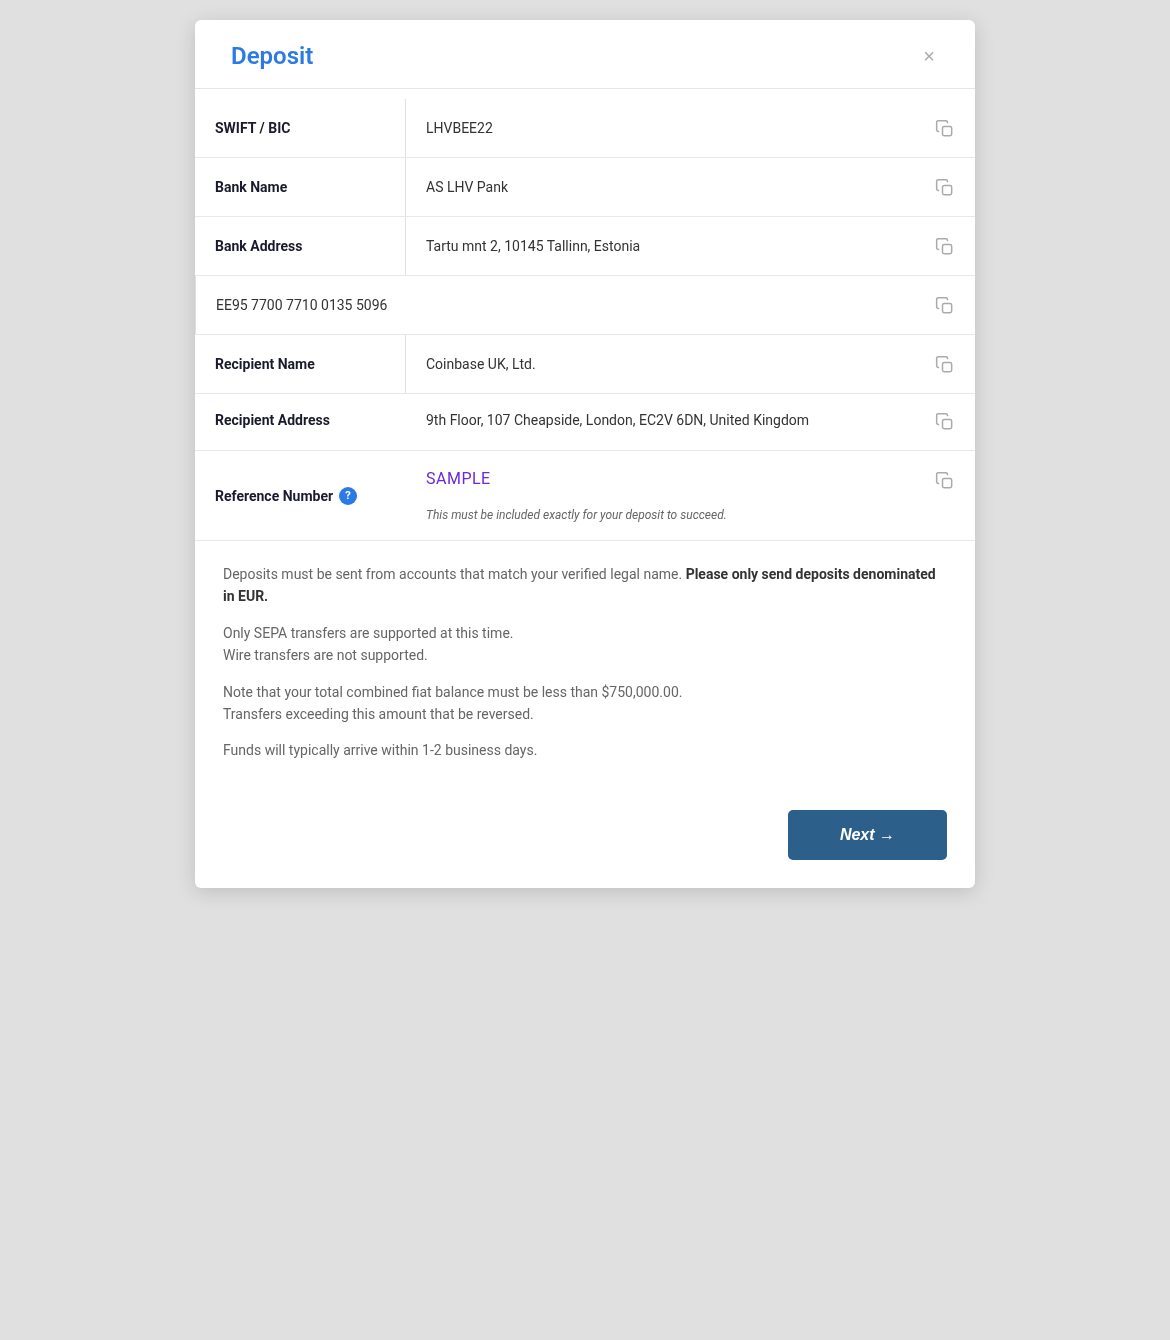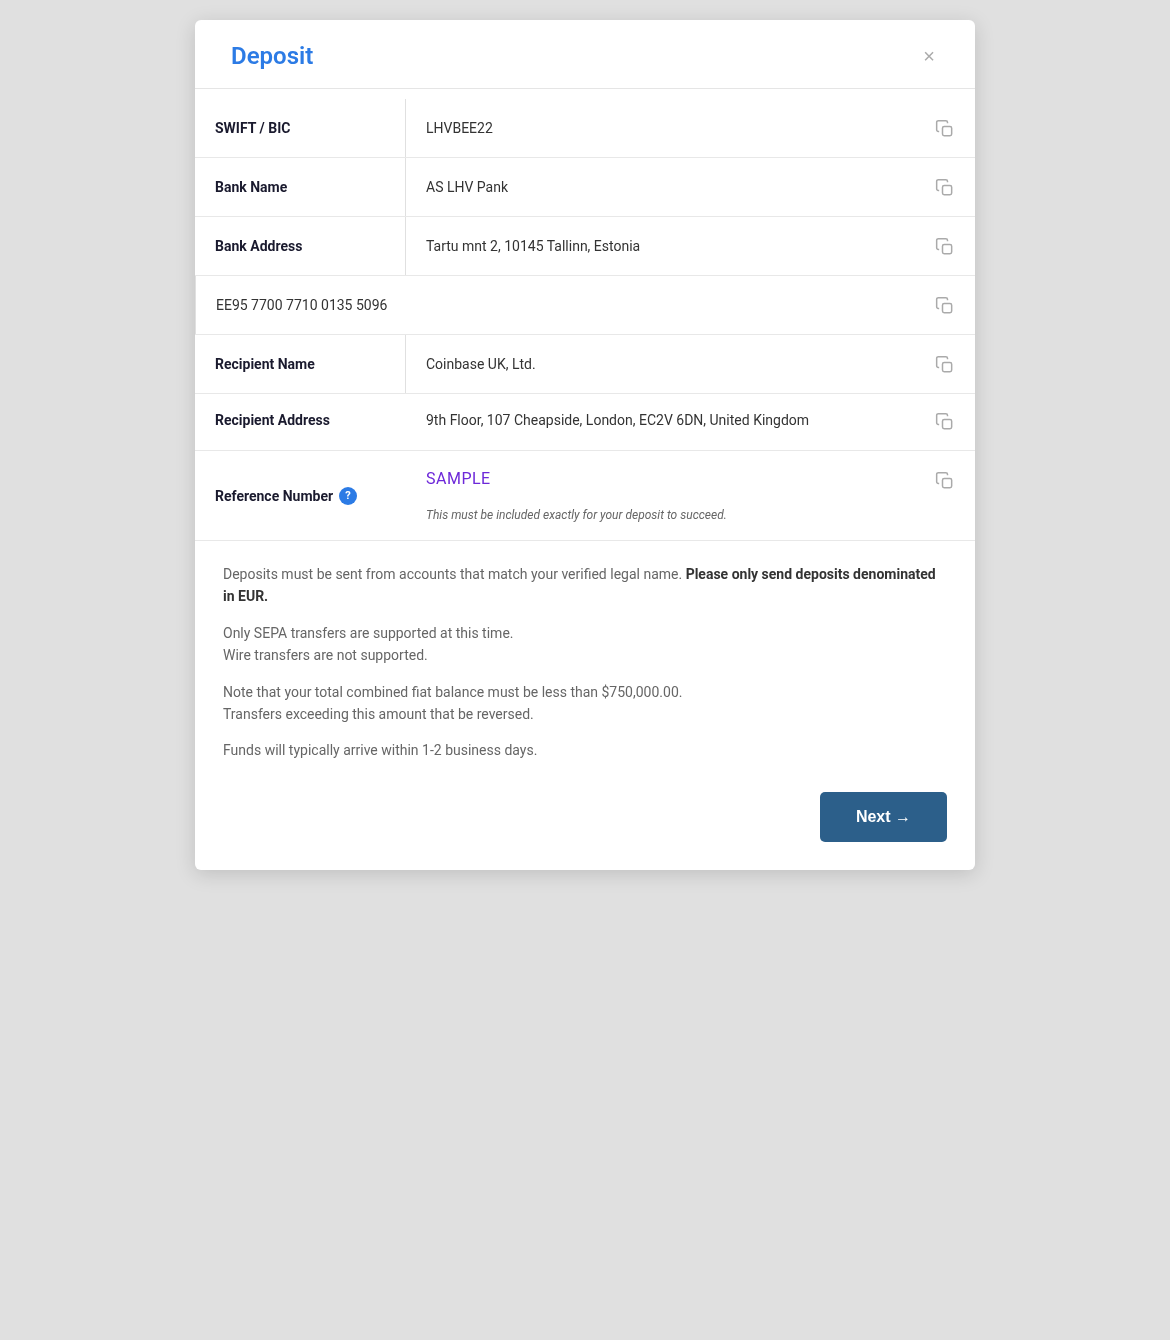--- a/index.html
+++ b/index.html
@@ -123,40 +123,41 @@
       line-height: 1.6;
     }
     .footer-text .bold-warning {
       font-weight: 700;
       color: #333333;
     }
     .footer-text p {
       margin-bottom: 14px;
     }
     .footer-text p:last-child {
-      margin-bottom: 0;
+      margin-bottom: 18px;
     }
 
     .modal-footer {
       display: flex;
       justify-content: flex-end;
       padding: 20px 28px 28px;
     }
     .next-btn {
       background: #2c5f8a;
       color: white;
       border: none;
       border-radius: 5px;
-      padding: 16px 36px;
+      padding: 16px 52px;
       font-size: 16px;
       font-weight: 600;
       cursor: pointer;
       display: flex;
       align-items: center;
       gap: 8px;
+      font-style: italic;
     }
   </style>
 </head>
 <body>
 
 <div class="modal">
 
   <div class="modal-header">
     <span class="modal-title">Deposit</span>
     <button class="close-btn">×</button>

